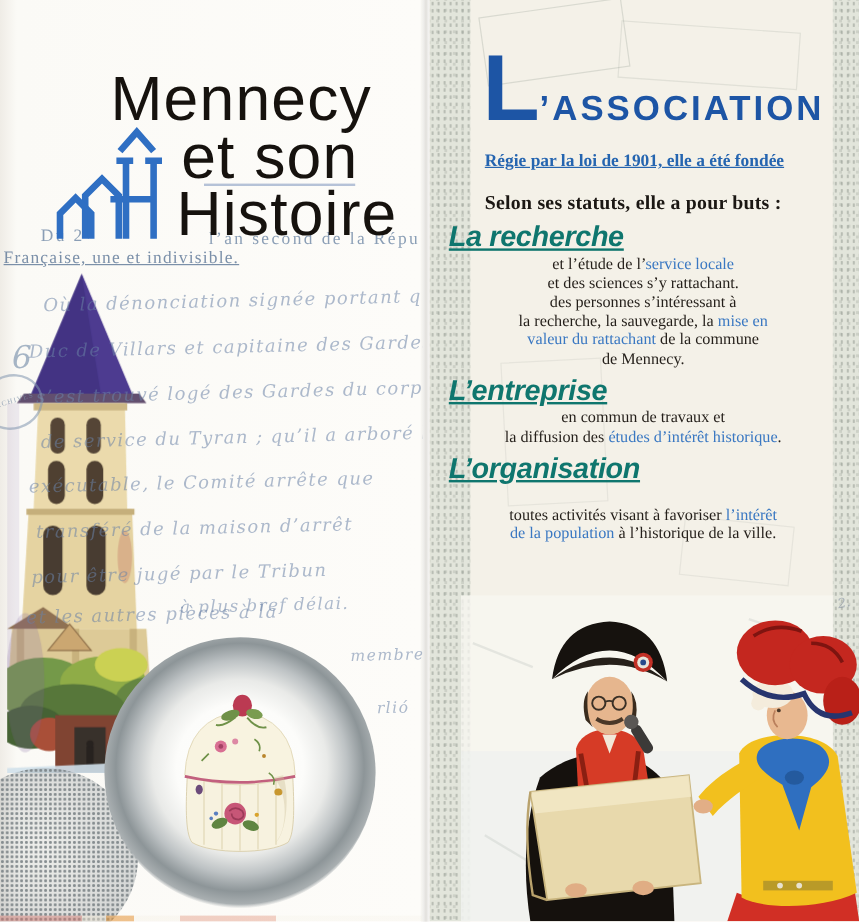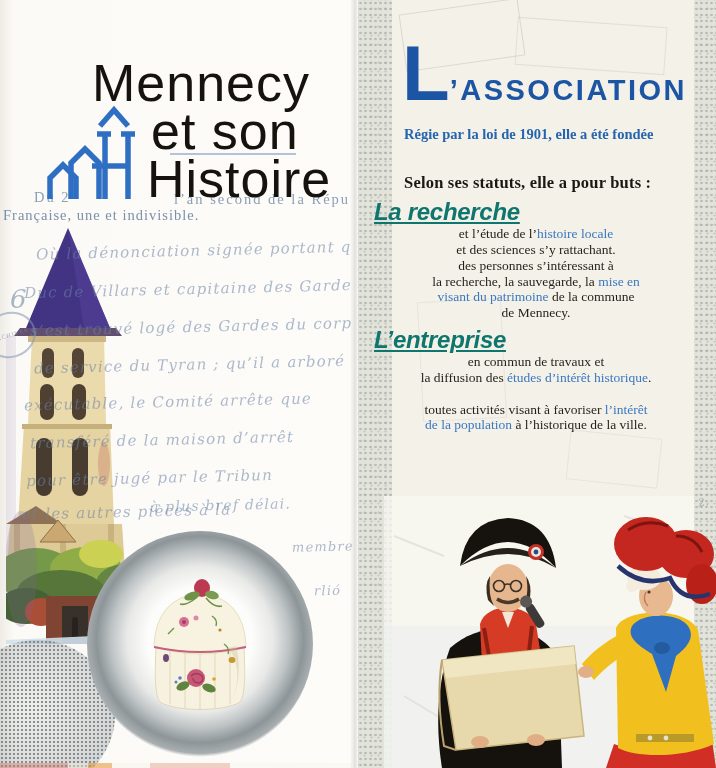--- a/index.html
+++ b/index.html
@@ -17,21 +17,21 @@
   .script-layer{position:absolute;inset:0;z-index:2;pointer-events:none;}
   .hw{position:absolute;font:italic 15px/1 "DejaVu Serif",serif;color:rgba(105,130,165,.55);
       letter-spacing:1.2px;transform:rotate(-1.4deg);white-space:nowrap;}
   .hw-0{left:36px;top:243px}.hw-1{left:24px;top:281px}.hw-2{left:30px;top:319px}
   .hw-3{left:34px;top:357px}.hw-4{left:24px;top:395px}.hw-5{left:30px;top:433px}
   .hw-6{left:26px;top:471px}.hw-7{left:22px;top:505px}
   .hw-9{left:150px;top:498px;font-size:14px}
   .hw-10{left:292px;top:540px;font-size:13px}.hw-11{left:314px;top:584px;font-size:13px}
   .print-a{position:absolute;left:34px;top:189px;font:14.5px "Liberation Serif",serif;color:rgba(110,135,165,.8);letter-spacing:2px;z-index:2;}
   .print-b{position:absolute;left:174px;top:191px;font:14.5px "Liberation Serif",serif;color:rgba(110,135,165,.8);letter-spacing:2px;z-index:2;}
-  .print-c{position:absolute;left:3px;top:207px;font:14.5px "Liberation Serif",serif;color:rgba(100,125,155,.85);letter-spacing:1px;z-index:2;}
+  .print-c{position:absolute;left:3px;top:207px;font:14.5px "Liberation Serif",serif;color:rgba(100,125,155,.85);letter-spacing:1px;z-index:2;text-decoration:underline;}
   .hand-number{position:absolute;left:10px;top:284px;font:italic 26px "DejaVu Serif",serif;color:rgba(110,135,165,.6);z-index:2;}
   .oval-stamp{position:absolute;left:-16px;top:312px;width:52px;height:46px;border:2px solid rgba(130,150,175,.55);
       border-radius:50%;transform:rotate(-16deg);z-index:2;display:flex;align-items:center;justify-content:center;}
   .oval-stamp span{font:6px "Liberation Serif",serif;color:rgba(120,140,165,.7);letter-spacing:1px;}
   .seal{position:absolute;left:-40px;top:640px;width:155px;height:150px;border-radius:50%;z-index:3;
       background-image:radial-gradient(rgba(118,126,130,.85) 1px,transparent 1.4px),
         radial-gradient(circle at 46% 44%, rgba(150,157,160,.12), rgba(140,148,152,.45));
       background-size:4px 4px,100% 100%;}
   .vignette{position:absolute;left:86px;top:528px;z-index:4;}
   .title-block{position:absolute;inset:0;z-index:5;pointer-events:none;padding-left:32px;}
@@ -63,23 +63,23 @@
   .mr3{left:62px;top:300px;width:84px;height:120px;transform:rotate(-3deg);opacity:.5;}
   .mr4{left:210px;top:434px;width:92px;height:50px;transform:rotate(6deg);opacity:.5;}
   .scribble{position:absolute;font:italic 11px "DejaVu Serif",serif;color:rgba(115,128,150,.5);z-index:1;}
   .sc1{right:8px;top:496px;transform:rotate(-10deg);}
   .sc2{right:14px;top:540px;transform:rotate(6deg);}
 
   .rp-content{position:relative;z-index:2;padding-top:42px;}
   .assoc-heading{margin-left:44px;color:var(--heading-blue);font-family:"Liberation Sans",sans-serif;font-weight:700;white-space:nowrap;}
   .dropcap{font-size:78px;line-height:62px;vertical-align:baseline;}
   .heading-rest{font-size:29px;letter-spacing:2.5px;text-align:right;}
-  .intro{margin:18px 0 0 46px;font:700 14.5px/16px "Liberation Serif",serif;color:var(--intro-blue);}
+  .intro{margin:18px 0 0 46px;font:700 14.5px/16px "Liberation Serif",serif;color:var(--intro-blue);text-decoration:underline;}
   .intro div{margin-bottom:1px;}
-  .statuts{margin:32px 0 0 46px;font:700 16.5px/18px "Liberation Serif",serif;color:var(--ink);letter-spacing:.2px;}
+  .statuts{margin:18px 0 0 46px;font:700 16.5px/18px "Liberation Serif",serif;color:var(--ink);letter-spacing:.2px;}
   .sec-title{margin:7px 0 0 16px;font:italic 700 24px/26px "Liberation Sans",sans-serif;color:#0f766e;letter-spacing:-.3px;text-decoration:underline;}
   .sec-body{width:320px;margin:1px 0 0 18px;text-align:center;font:13.5px/15.5px "Liberation Serif",serif;color:#241f1a;}
   .sec-body .hl{color:var(--body-blue);}
   .photo-svg{position:absolute;left:26px;bottom:0;z-index:2;}
 </style>
 </head>
 <body>
 
 <div class="page">
 
@@ -226,27 +226,28 @@
     <div class="rp-content">
       <h1 class="assoc-heading"><span class="dropcap">L</span><span class="heading-rest">’ASSOCIATION</span></h1>
 
       <div class="intro">
         <div>Régie par la loi de 1901, elle a été fondée</div>
       </div>
 
       <div class="statuts">Selon ses statuts, elle a pour buts :</div>
 
       <h2 class="sec-title">La recherche</h2>
-      <p class="sec-body"><span>et l’étude de l’</span><span class="hl">histoire locale</span><span></span><br><span>et des sciences s’y rattachant.</span></p>
-
-      <p class="sec-body"><span>des personnes s’intéressant à</span><br><span>la recherche, la sauvegarde, la </span><span class="hl">mise en</span><br><span class="hl">visant du patrimoine</span><span> de la commune</span><br><span>de Mennecy.</span></p>
+      <p class="sec-body"><span>et l’étude de l’</span><span class="hl">service locale</span><span></span><br><span>et des sciences s’y rattachant.</span></p>
+
+      <p class="sec-body"><span>des personnes s’intéressant à</span><br><span>la recherche, la sauvegarde, la </span><span class="hl">mise en</span><br><span class="hl">valeur du rattachant</span><span> de la commune</span><br><span>de Mennecy.</span></p>
 
       <h2 class="sec-title">L’entreprise</h2>
       <p class="sec-body"><span>en commun de travaux et</span><br><span>la diffusion des </span><span class="hl">études d’intérêt historique</span><span>.</span></p>
 
+      <h2 class="sec-title">L’organisation</h2>
       <p class="sec-body"><br><span>toutes activités visant à favoriser </span><span class="hl">l’intérêt</span><br><span class="hl">de la population</span><span> à l’historique de la ville.</span></p>
     </div>
 
     <svg class="photo-svg" width="332" height="272" viewBox="0 0 332 272">
       <rect x="0" y="0" width="310" height="272" fill="#f8f7f2" opacity=".75"></rect>
       <rect x="0" y="130" width="310" height="142" fill="#edf0ef" opacity=".6"></rect>
       <path d="M10,40 L60,60 M240,20 L300,40 M20,200 L70,230" stroke="#c9cdc9" stroke-width="2" opacity=".4" fill="none"></path>
 
       <g>
         <path d="M66,152 C52,190 52,235 58,272 L178,272 L174,162 C150,122 94,126 66,152 Z" fill="#15110d"></path>

